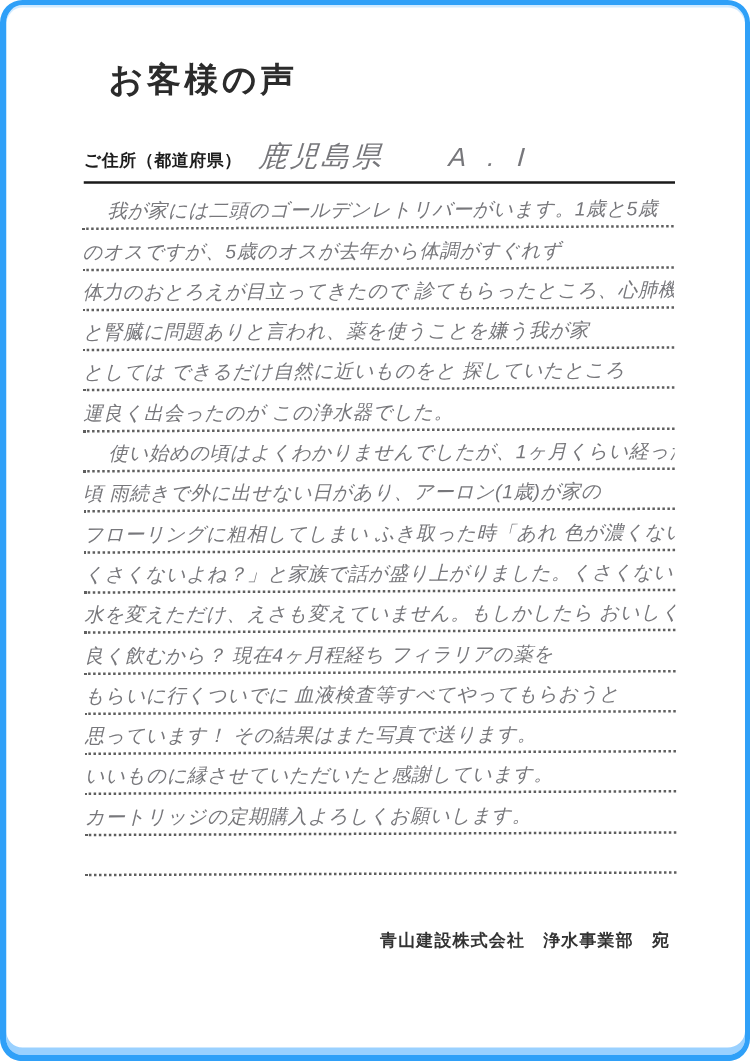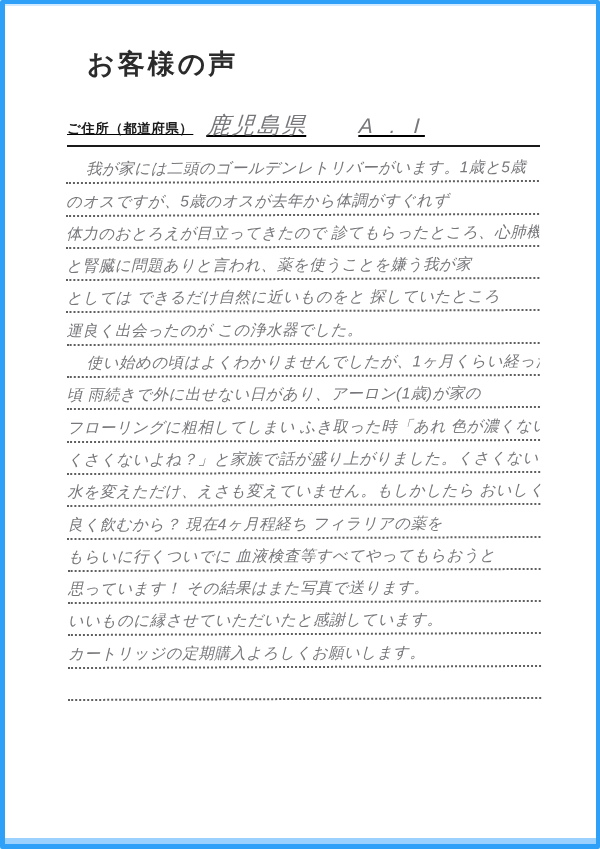--- a/index.html
+++ b/index.html
@@ -15,42 +15,41 @@
     font-family:"Liberation Sans","DejaVu Sans",sans-serif;
     overflow:hidden;
   }
   .frame{
     box-sizing:border-box;
     width:600px;height:849px;
     background:#ffffff;
     border:4px solid var(--frame-blue);
     border-left-width:5px;
     border-bottom-width:5px;
-    border-radius:2px;
+    border-radius:18px;
     box-shadow:inset 0 -6px 0 var(--frame-blue-light), inset 0 2px 0 rgba(154,209,255,.45);
   }
   .content{
     box-sizing:border-box;
     padding:42px 56px 0 62px;
   }
   .doc-title{
     margin:0 0 0 20px;
     font-size:27px;
     font-weight:bold;
     letter-spacing:3px;
     color:#2b2b2b;
   }
   .form-row{
     margin-top:28px;
     display:flex;
     align-items:baseline;
     border-bottom:2px solid #1a1a1a;
     padding-bottom:3px;
     min-height:32px;
-    text-decoration:underline;
   }
   .form-label{
     font-size:13.5px;
     font-weight:bold;
     color:var(--label-black);
     letter-spacing:.5px;
     white-space:nowrap;
   }
   .hand{
     font-style:italic;
@@ -125,15 +124,16 @@
       <div class="line">くさくないよね？」と家族で話が盛り上がりました。くさくない？？</div>
       <div class="line">水を変えただけ、えさも変えていません。もしかしたら おいしくて</div>
       <div class="line">良く飲むから？ 現在4ヶ月程経ち フィラリアの薬を</div>
       <div class="line">もらいに行くついでに 血液検査等すべてやってもらおうと</div>
       <div class="line">思っています！ その結果はまた写真で送ります。</div>
       <div class="line">いいものに縁させていただいたと感謝しています。</div>
       <div class="line">カートリッジの定期購入よろしくお願いします。</div>
       <div class="line"></div>
     </div>
 
+    <div class="doc-footer">青山建設株式会社　浄水事業部　宛</div>
 
   </div>
 </div>
 
 </body></html>

